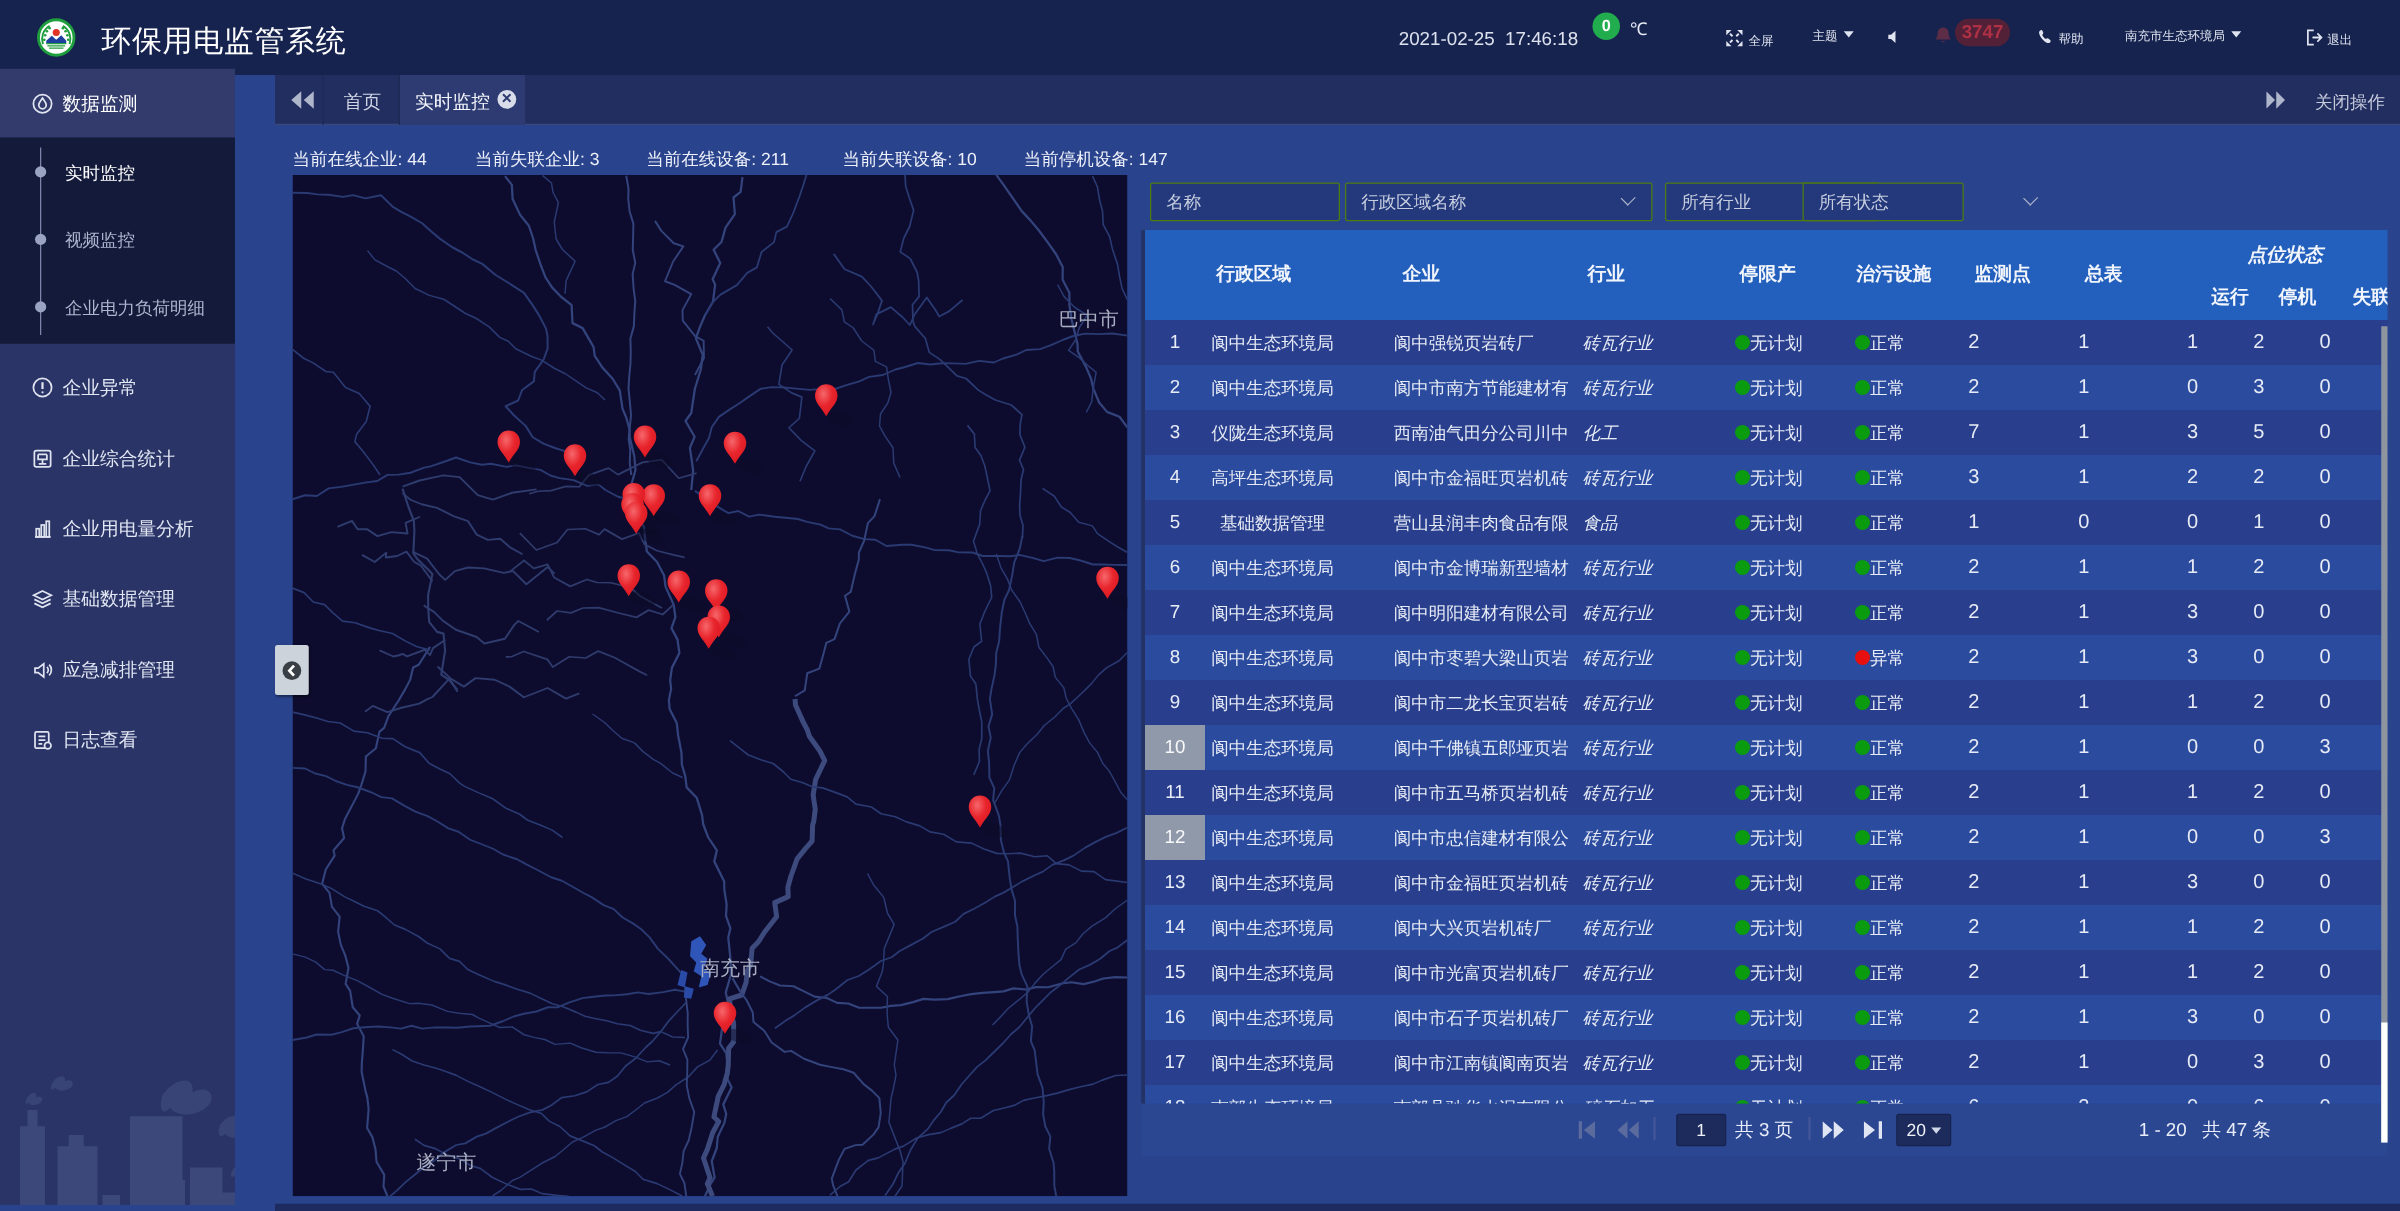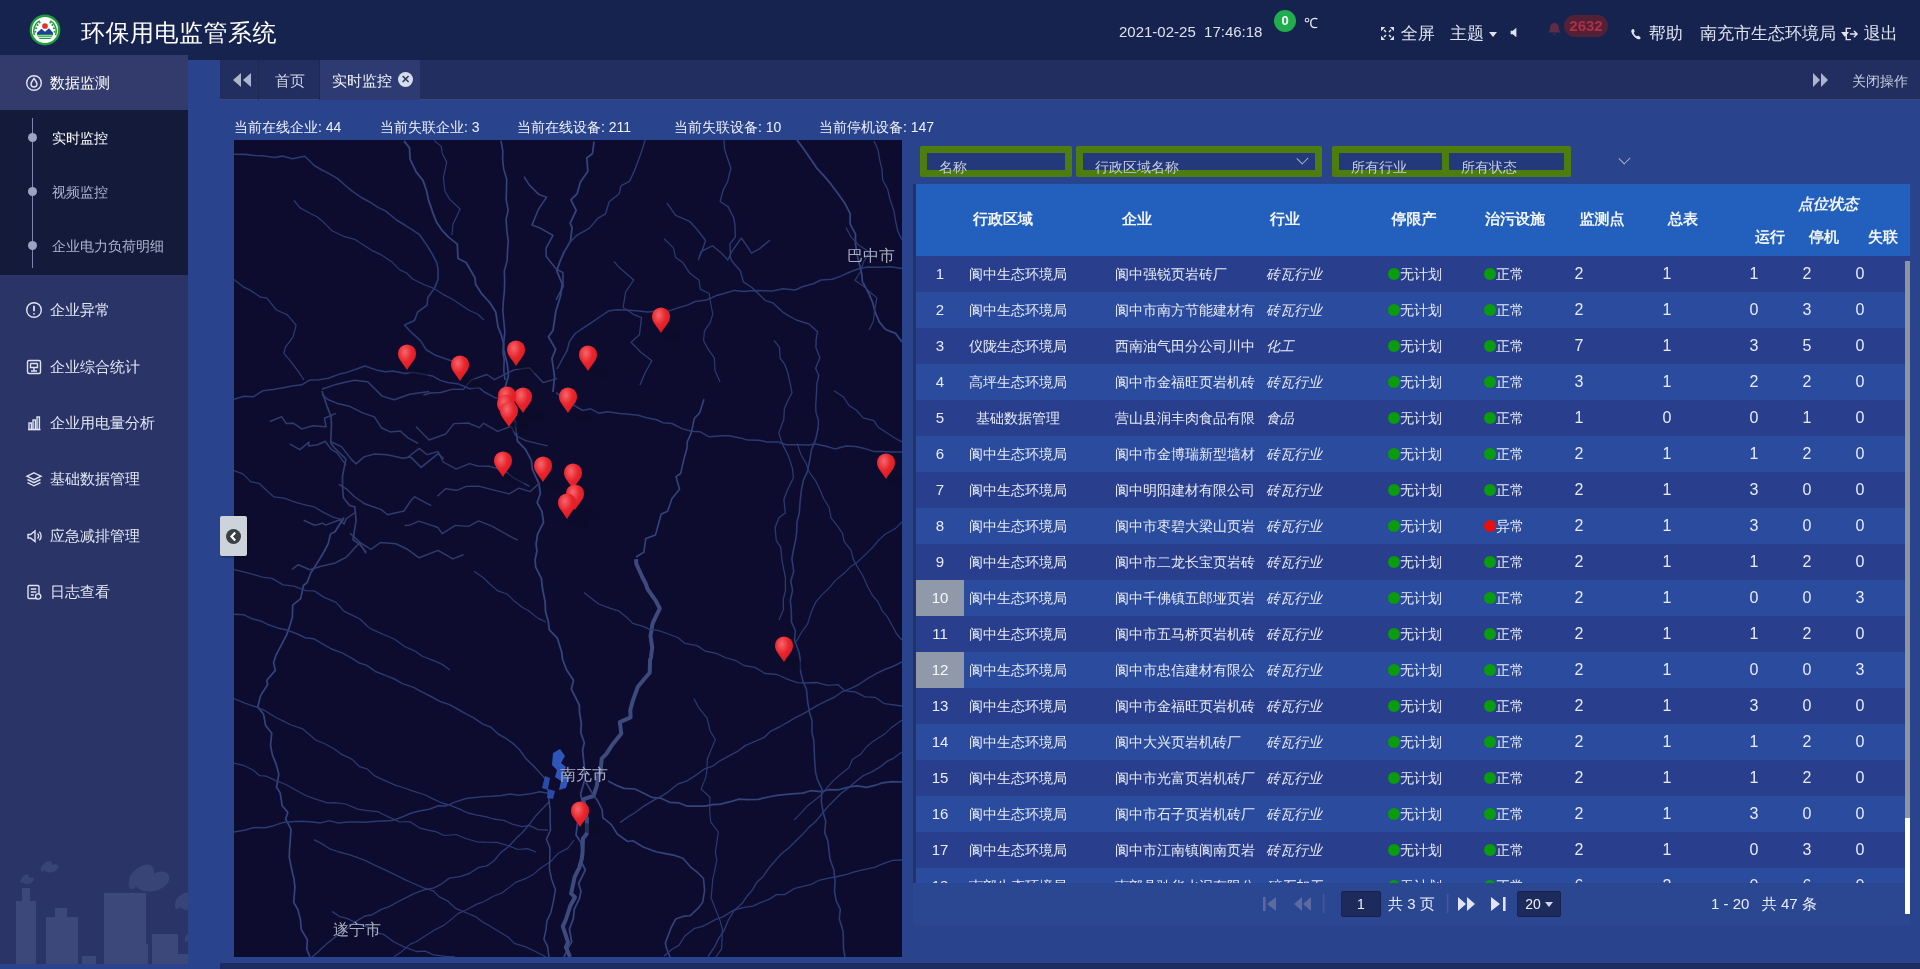--- a/index.html
+++ b/index.html
@@ -4,49 +4,49 @@
 html,body { width:1920px; height:969px; overflow:hidden; }
 body { font-family:"Liberation Sans",sans-serif; background:#2a438d; position:relative; color:#e8ecf6; }
 .abs { position:absolute; }
 
 .header { position:absolute; left:0; top:0; width:1920px; height:60px; background:#17234f; }
 .logo { position:absolute; left:29px; top:14px; width:32px; height:32px; }
 .title { position:absolute; left:81px; top:17px; font-size:24px; font-weight:normal; color:#fff; letter-spacing:0.5px; }
 .htime { position:absolute; left:1119px; top:23px; font-size:15px; color:#dce1ee; }
 .hbadge { position:absolute; left:1274px; top:10px; width:22px; height:22px; border-radius:50%; background:#21ac4d; color:#fff; font-size:13px; font-weight:bold; text-align:center; line-height:22px; }
 .hdeg { position:absolute; left:1304px; top:13px; font-size:14px; color:#e6eaf4; }
-.hitem { position:absolute; top:22px; font-size:17px; color:#dfe4f0; white-space:nowrap; }
+.hitem { position:absolute; top:22px; font-size:10px; color:#dfe4f0; white-space:nowrap; }
 .caret { display:inline-block; width:0; height:0; border-left:4px solid transparent; border-right:4px solid transparent; border-top:5px solid #dfe4f0; margin-left:5px; vertical-align:2px; }
 .pill { position:absolute; left:1564px; top:15px; width:44px; height:22px; border-radius:11px; background:#522138; color:#ad3044; font-size:15px; font-weight:bold; text-align:center; line-height:22px; }
 
 .sidebar { position:absolute; left:0; top:55px; width:188px; height:909px; background:#2a3466; overflow:hidden;padding-left:37px; }
 .smenu0 { position:absolute; left:0; top:0; width:220px; height:55px; background:rgba(255,255,255,0.04); }
 .micon { position:absolute; left:25px; top:50%; margin-top:-9px; }
 .mtxt { position:absolute; left:50px; top:50%; margin-top:-9px; font-size:15px; color:#e2e7f4; }
 .mchev { position:absolute; right:18px; top:50%; margin-top:-11px; font-size:16px; color:#a9b2cf; }
 .submenu { position:absolute; left:0; top:55px; width:220px; height:165px; background:#131a3a; }
 .sline { position:absolute; left:32px; top:8px; width:1px; height:150px; background:#7d86aa; }
 .sdot { position:absolute; left:28px; width:9px; height:9px; border-radius:50%; background:#9aa3c2; }
 .sitem { position:absolute; left:52px; font-size:14px; color:#aeb6cf; }
 .mitem { position:absolute; left:0; width:220px; height:56px; }
 
 .tabbar { position:absolute; left:220px; top:60px; width:1700px; height:40px; background:#232e60; border-bottom:1px solid #3a4878; }
 .tab-active { position:absolute; left:100px; top:0; width:100px; height:40px; background:#2d3b72; }
 .tclose { position:absolute; left:78px; top:12px; width:15px; height:15px; border-radius:50%; background:#d9dde9; color:#2d3b72; font-size:11px; line-height:15px; text-align:center; font-weight:bold; }
 
 .stats { position:absolute; top:119px; font-size:14px; color:#eef1fa; }
 
-.finput { position:absolute; top:146px; height:31px; background:#24397c; border:7px solid #4d7c0f; border-radius:2px; font-size:14px; color:#c6cdde; line-height:29px; padding-left:12px; }
+.finput { position:absolute; top:146px; height:31px; background:#24397c; border:1px solid #4d7c0f; border-radius:2px; font-size:14px; color:#c6cdde; line-height:29px; padding-left:12px; }
 .fchev { position:absolute; top:158px; width:9px; height:9px; border-left:1.5px solid #aab3c8; border-bottom:1.5px solid #aab3c8; transform:rotate(-45deg) scale(1,0.9); margin-top:-4px; }
 
 .tbl { position:absolute; left:913px; top:184px; width:997px; height:699px; overflow:hidden; border-left:3px solid #233366; }
 .thead { position:absolute; left:0; top:0; width:997px; height:72px; background:#2360bd; }
 .h { position:absolute; top:26px; transform:translateX(-50%); font-size:15px; font-weight:bold; color:#f2f5fb; white-space:nowrap; }
 .h.grp { top:11px; font-style:italic; }
-.h.sub { top:44px; }
+.h.sub { top:44px;margin-left:14px; }
 .trow { position:absolute; left:0; width:997px; height:36px; }
 .trow.odd { background:#293f8e; }
 .trow.even { background:#2b4b9e; }
 .numcell { position:absolute; left:0; top:0; width:48px; height:36px; text-align:center; line-height:36px; font-size:15px; }
 .numcell.gray { background:#9099a9; color:#f7f8fa; }
 .c { position:absolute; top:0; height:36px; line-height:36px; font-size:14px; color:#e7ebf5; white-space:nowrap; }
 .c.reg { left:102px; transform:translateX(-50%); }
 .c.comp { left:199px; }
 .c.ind { left:350px;font-style:italic; }
 .c.d1 { left:472px; }
@@ -109,21 +109,21 @@
           <path d="M2 15 v-4.2 L6.2 15 Z"></path>
         </g>
       </svg> 全屏</div>
 <div class="hitem" style="left:1450px">主题<span class="caret"></span></div>
 <div class="hitem" style="left:1508px"><svg width="15" height="15" viewBox="0 0 17 17" style="vertical-align:-3px">
         <path d="M9.5 3 v11 L5.5 10.5 H3 v-4 h2.5 Z" fill="#dfe4f0"></path>
       </svg></div>
 <div class="hitem" style="left:1546px;top:20px"><svg width="17" height="17" viewBox="0 0 17 17" style="vertical-align:-3px">
         <path d="M8.5 2 a4.4 4.4 0 0 1 4.4 4.4 c0 3 1 4.4 1.8 5.1 H2.3 c0.8 -0.7 1.8 -2.1 1.8 -5.1 A4.4 4.4 0 0 1 8.5 2 Z M7 12.8 a1.6 1.6 0 0 0 3 0" fill="#5d2d47"></path>
       </svg></div>
-<div class="pill">2632</div>
+<div class="pill">3747</div>
 <div class="hitem" style="left:1629px"><svg width="15" height="15" viewBox="0 0 17 17" style="vertical-align:-3px">
         <path d="M4 2.5 c-1 0.5 -1.8 1.6 -1.3 3.2 c0.8 2.6 2.6 5.2 5 6.9 c1.8 1.3 3.6 1.9 4.8 0.9 c0.9 -0.8 0.7 -1.7 0.1 -2.2 l-1.7 -1.3 c-0.9 -0.6 -1.7 0.6 -2.4 0.3 C7.3 9.8 6 8.2 5.6 7 c-0.3 -0.9 1.1 -1.3 0.7 -2.4 L5.6 2.9 C5.3 2.2 4.6 2.2 4 2.5 Z" fill="#dfe4f0"></path>
       </svg> 帮助</div>
 <div class="hitem" style="left:1700px">南充市生态环境局<span class="caret"></span></div>
 <div class="hitem" style="left:1843px"><svg width="16" height="16" viewBox="0 0 17 17" style="vertical-align:-3px">
         <g stroke="#dfe4f0" stroke-width="1.5" fill="none">
           <path d="M8.5 2.5 H3.5 v12 h5"></path>
           <path d="M8 8.5 h7 M12 5.5 l3 3 -3 3" stroke-linecap="round"></path>
         </g>
       </svg> 退出</div>

